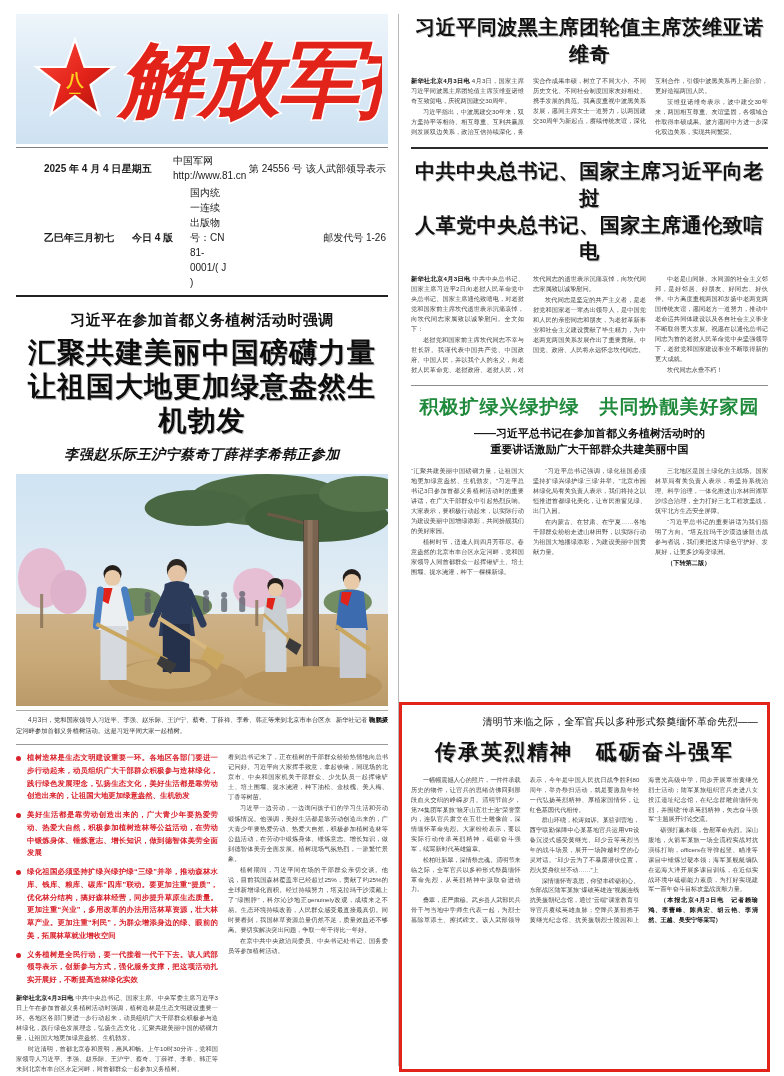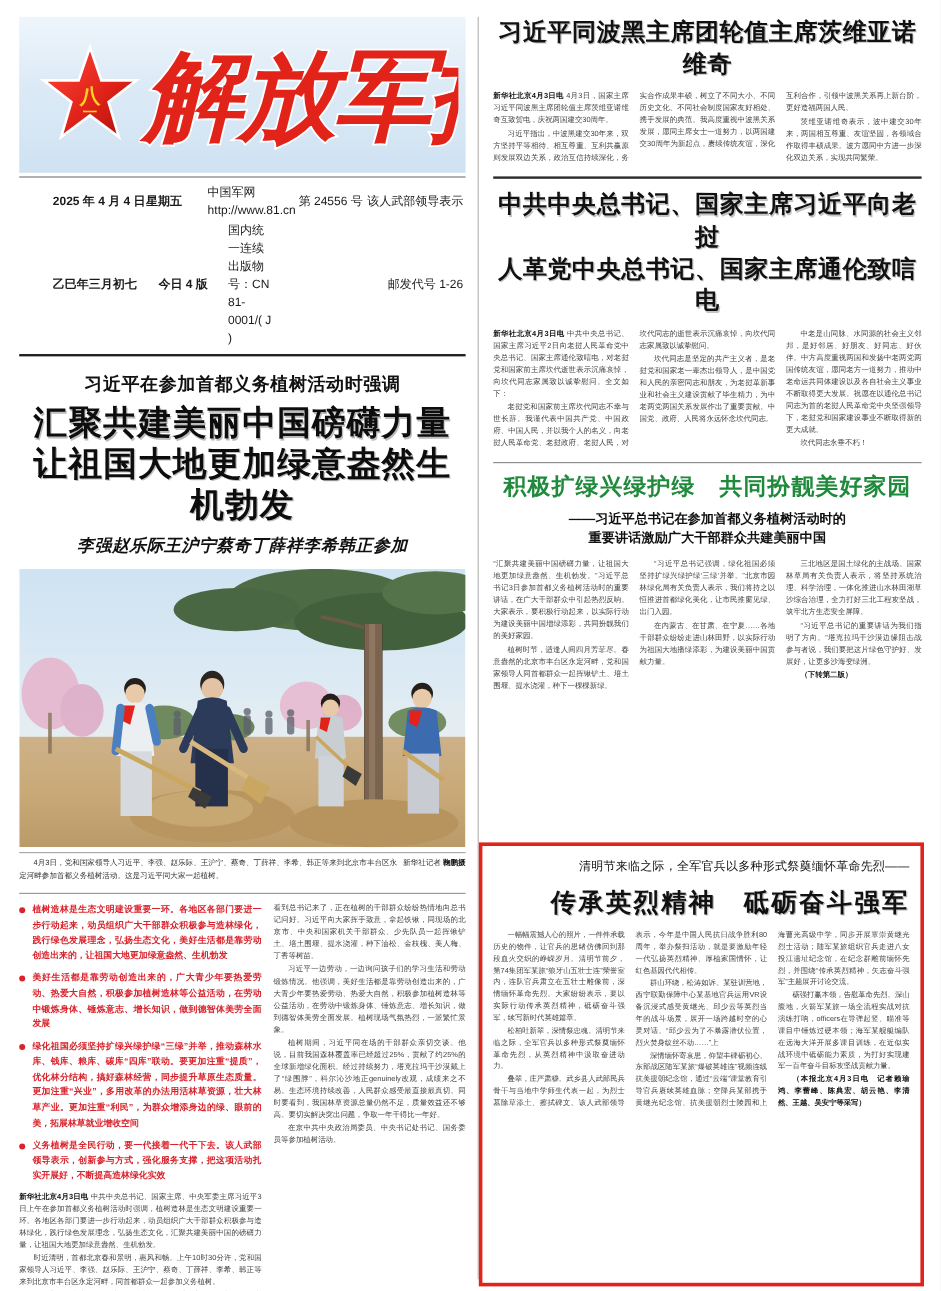--- a/index.html
+++ b/index.html
@@ -62,21 +62,21 @@
   .r-rule{border-bottom:1px solid #8d8d8d;margin:10px 0 9px;}
   .r-rule2{border-bottom:2px solid #2b2b2b;margin:10px 0 9px;}
   .green-hl{font-size:19px;font-weight:bold;color:#1f8a3b;text-align:center;letter-spacing:1px;line-height:1.3;}
   .green-sub{font-size:11px;font-weight:bold;color:#111;line-height:1.45;margin-top:6px;text-align:center;}
   .green-sub .l2{display:block;}
 
   
   .redbox{position:absolute;left:0;right:-2px;bottom:-6px;top:688px;border:3px solid #e2231a;
           padding:10px 9px 6px;box-sizing:border-box;background:#fff;}
   .rb-kicker{font-size:10px;font-weight:normal;color:#111;text-align:right;letter-spacing:.2px;}
-  .rb-title{font-size:21px;font-weight:bold;color:#111;text-align:right;letter-spacing:2px;margin:9px 0 9px;
+  .rb-title{font-size:21px;font-weight:bold;color:#111;text-align:center;letter-spacing:2px;margin:9px 0 9px;
             text-shadow:1px 1px 0 #c0c0c0;}
   .rb-body{font-size:6.1px;line-height:1.62;color:#3f3f3f;text-align:justify;}
   .rb-body p{margin:0 0 1px;text-indent:12px;}
   .rb-attr{font-weight:bold;color:#111;}
 </style>
 </head>
 <body>
 
 <div class="page">
 <div class="grid">

